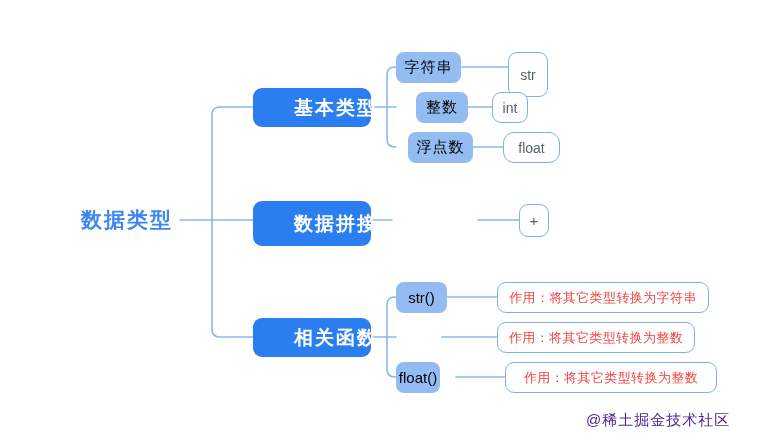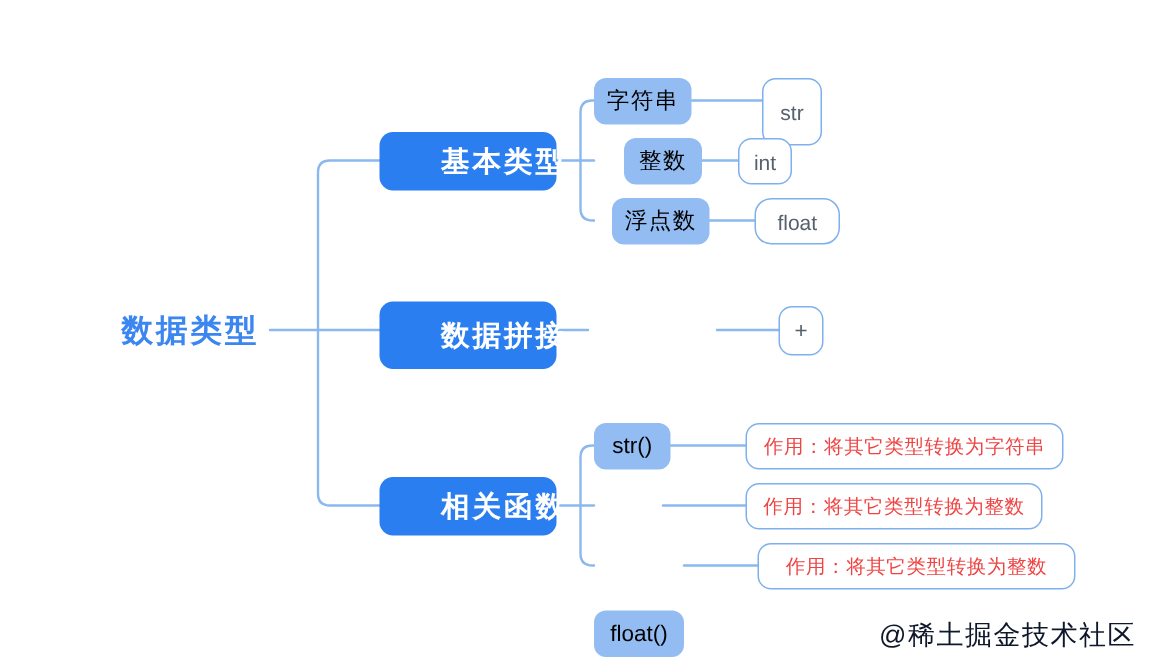--- a/index.html
+++ b/index.html
@@ -81,22 +81,22 @@
     color: #ef4444;
     letter-spacing: 0.4px;
     padding: 0 10px;
   }
   .node-leaf.plus {
     font-size: 15px;
     color: #56616e;
   }
   .watermark {
     position: absolute;
-    color: #0f172a;
-    font-size: 18px;
+    color: #4c1d95;
+    font-size: 15px;
     font-weight: 400;
     letter-spacing: 1px;
     white-space: nowrap;
   }
 </style>
 </head>
 <body>
 
 <div id="canvas">
 
@@ -147,18 +147,18 @@
 
   <div class="node node-leaf plus" style="left:519px; top:204px; width:30px; height:33px;">+</div>
 
   <div class="node node-l1" style="left:253px; top:318px; width:118px; height:39px;">相关函数</div>
 
   <div class="node node-l2 mono" style="left:396px; top:282px; width:51px; height:31px;">str()</div>
   <div class="node node-leaf desc" style="left:497px; top:282px; width:212px; height:31px;">作用：将其它类型转换为字符串</div>
 
   <div class="node node-leaf desc" style="left:497px; top:322px; width:198px; height:31px;">作用：将其它类型转换为整数</div>
 
-  <div class="node node-l2 mono" style="left:396px; top:362px; width:60px; height:31px;margin-top:45px;">float()</div>
+  <div class="node node-l2 mono" style="left:396px; top:362px; width:44px; height:31px;">float()</div>
   <div class="node node-leaf desc" style="left:505px; top:362px; width:212px; height:31px;">作用：将其它类型转换为整数</div>
 
   <div class="watermark" style="left:586px; top:411px;">@稀土掘金技术社区</div>
 
 </div>
 
 </body></html>

